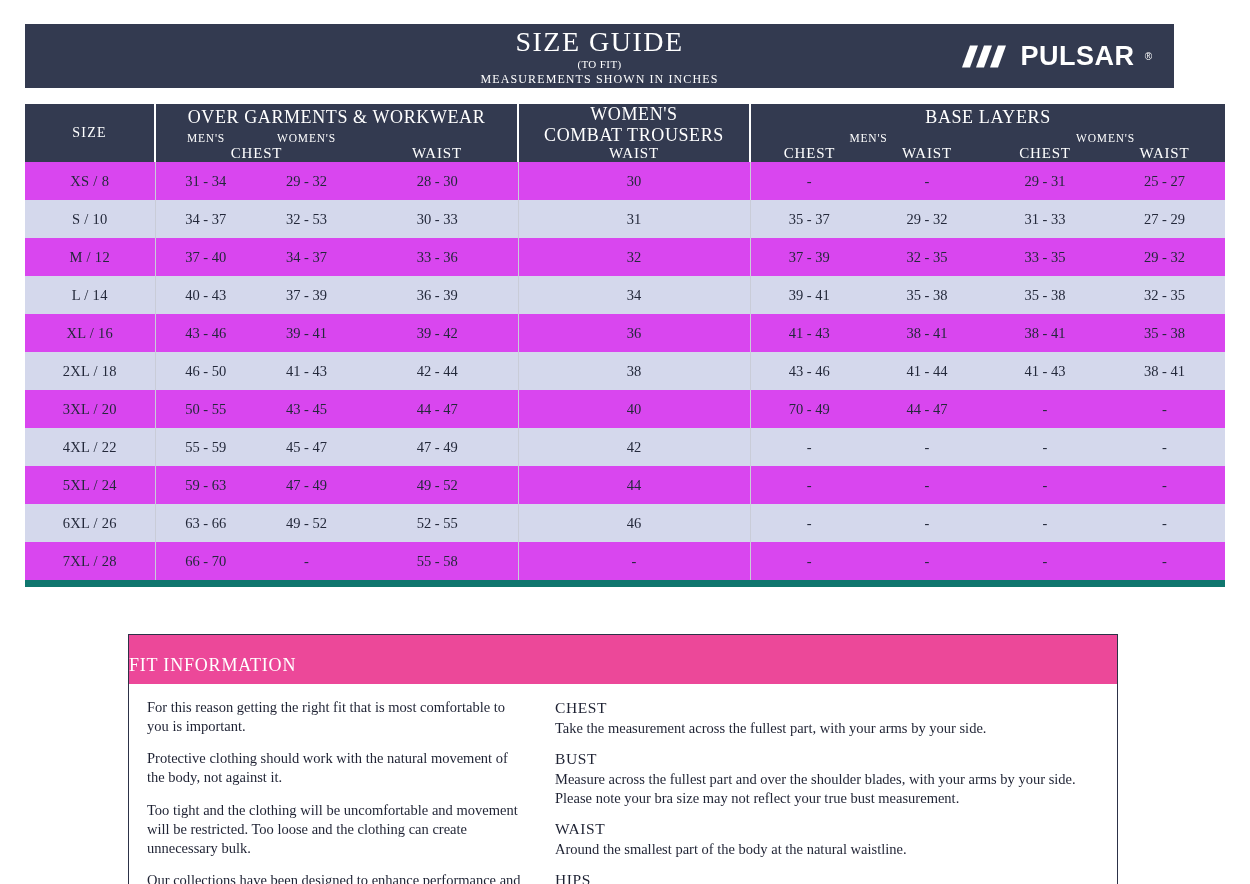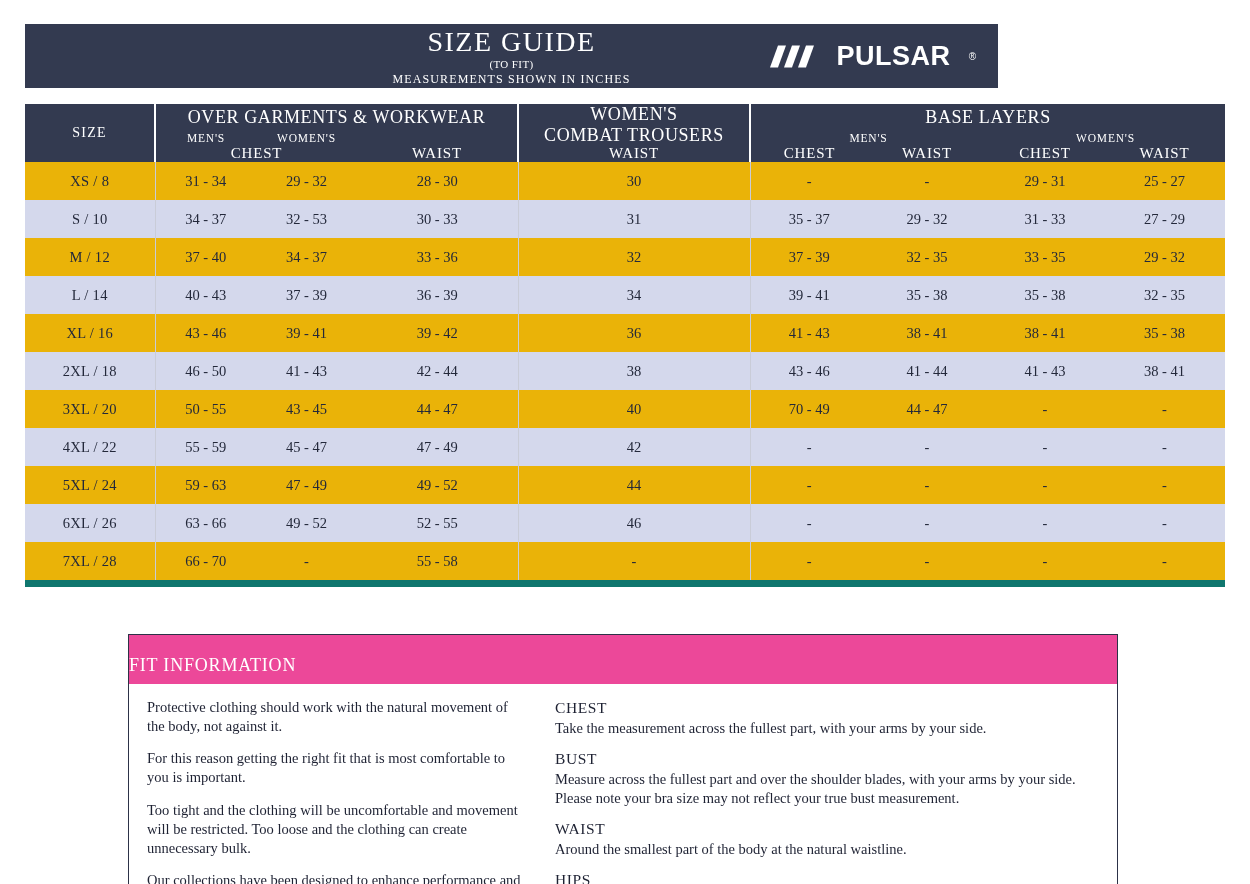--- a/index.html
+++ b/index.html
@@ -22,21 +22,21 @@
     background: #fff;
     box-sizing: border-box;
     padding: 0;
   }
 
   
   .header {
     position: absolute;
     left: 25px;
     top: 24px;
-    width: 973px;
+    width: 1149px;
     height: 64px;
     background: #333a50;
     color: #ffffff;
     display: flex;
     align-items: center;
     justify-content: center;
   }
   .header-center {
     text-align: center;
     line-height: 1;
@@ -59,21 +59,21 @@
     display: block;
     margin-top: 3px;
   }
   .brand {
     position: absolute;
     right: 22px;
     top: 50%;
     transform: translateY(-50%);
     display: flex;
     align-items: center;
-    gap: 17px;
+    gap: 9px;
     text-align: center;
   }
   .brand-slashes {
     display: inline-block;
     width: 46px;
     height: 22px;
     position: relative;
   }
   .brand-slashes i {
     position: absolute;
@@ -150,21 +150,21 @@
   }
   .sizetable tbody tr td {
     height: 38px;
     font-size: 14.5px;
     color: #23283a;
   }
   .row-alt td {
     background: #d4d8ec;
   }
   .row-norm td {
-    background: #eab308;
+    background: #d946ef;
   }
   td.size-cell {
     font-size: 16px;
     letter-spacing: 0.3px;
   }
   .sizetable tbody tr td.size-cell {
     border-right: 1px solid #c9ccd8;
   }
   .body-bottom-line td {
     border-bottom: 7px solid #0f766e;
@@ -400,22 +400,22 @@
         <td>-</td>
         <td>-</td>
       </tr>
     </tbody>
   </table>
 
   <div class="fitbox">
     <div class="fit-head">FIT INFORMATION</div>
     <div class="fit-body">
       <div class="fit-left">
+        <p>For this reason getting the right fit that is most comfortable to you is important.</p>
         <p>Protective clothing should work with the natural movement of the body, not against it.</p>
-        <p>For this reason getting the right fit that is most comfortable to you is important.</p>
         <p>Too tight and the clothing will be uncomfortable and movement will be restricted. Too loose and the clothing can create unnecessary bulk.</p>
         <p>Our collections have been designed to enhance performance and movement.</p>
       </div>
       <div class="fit-right">
         <div class="fit-block">
           <div class="fit-term">CHEST</div>
           <p class="fit-desc">Take the measurement across the fullest part, with your arms by your side.</p>
         </div>
         <div class="fit-block">
           <div class="fit-term">BUST</div>

